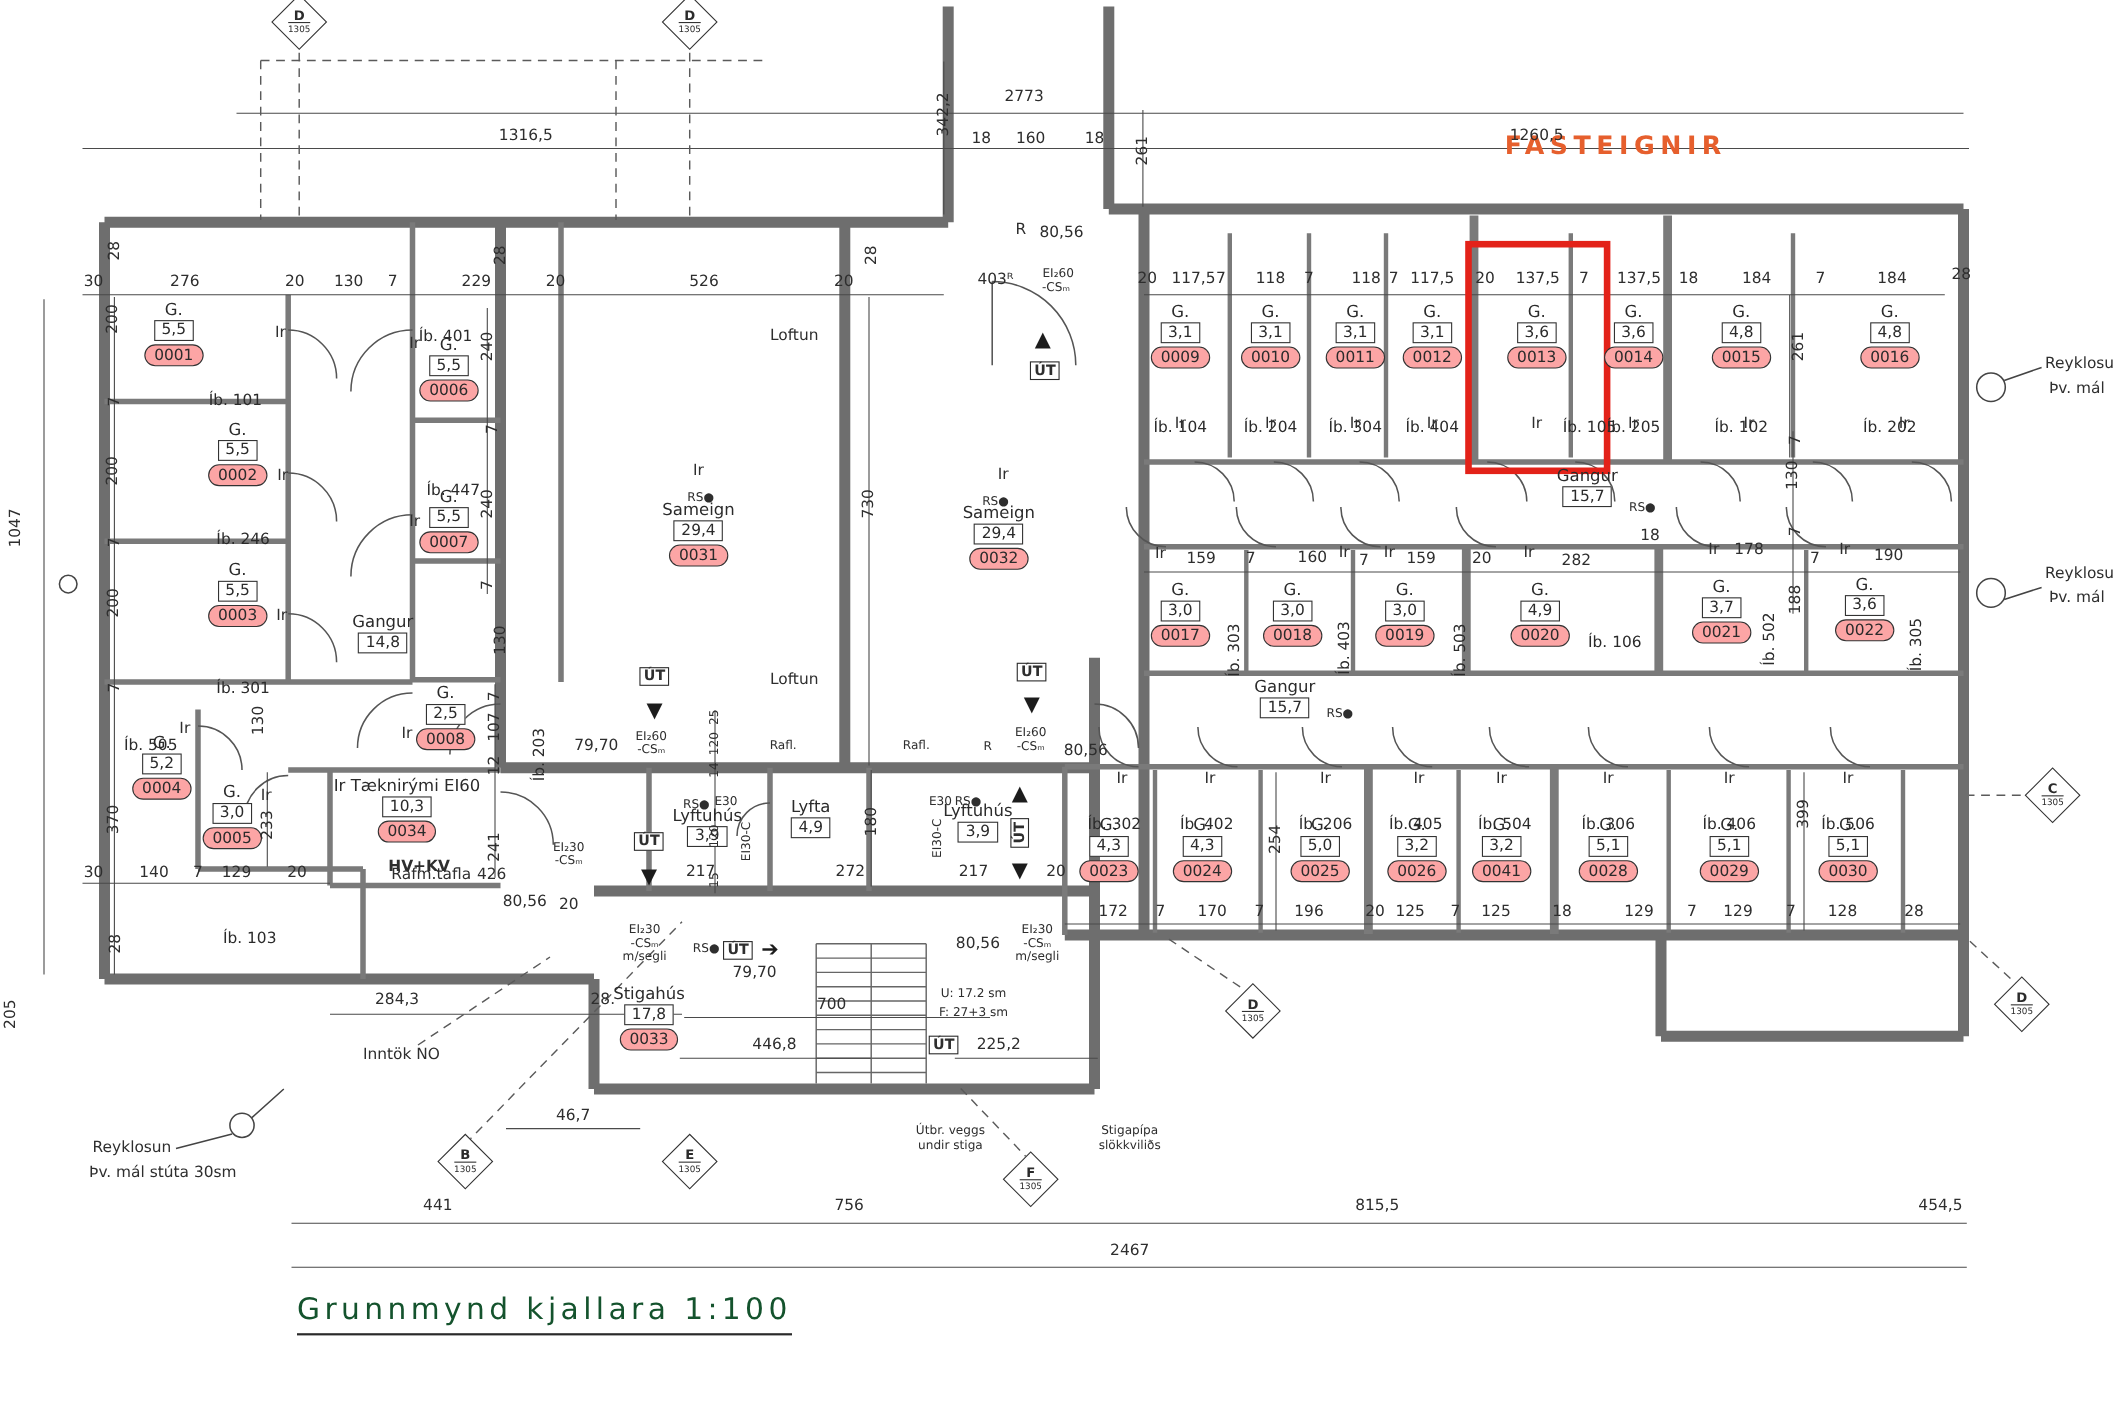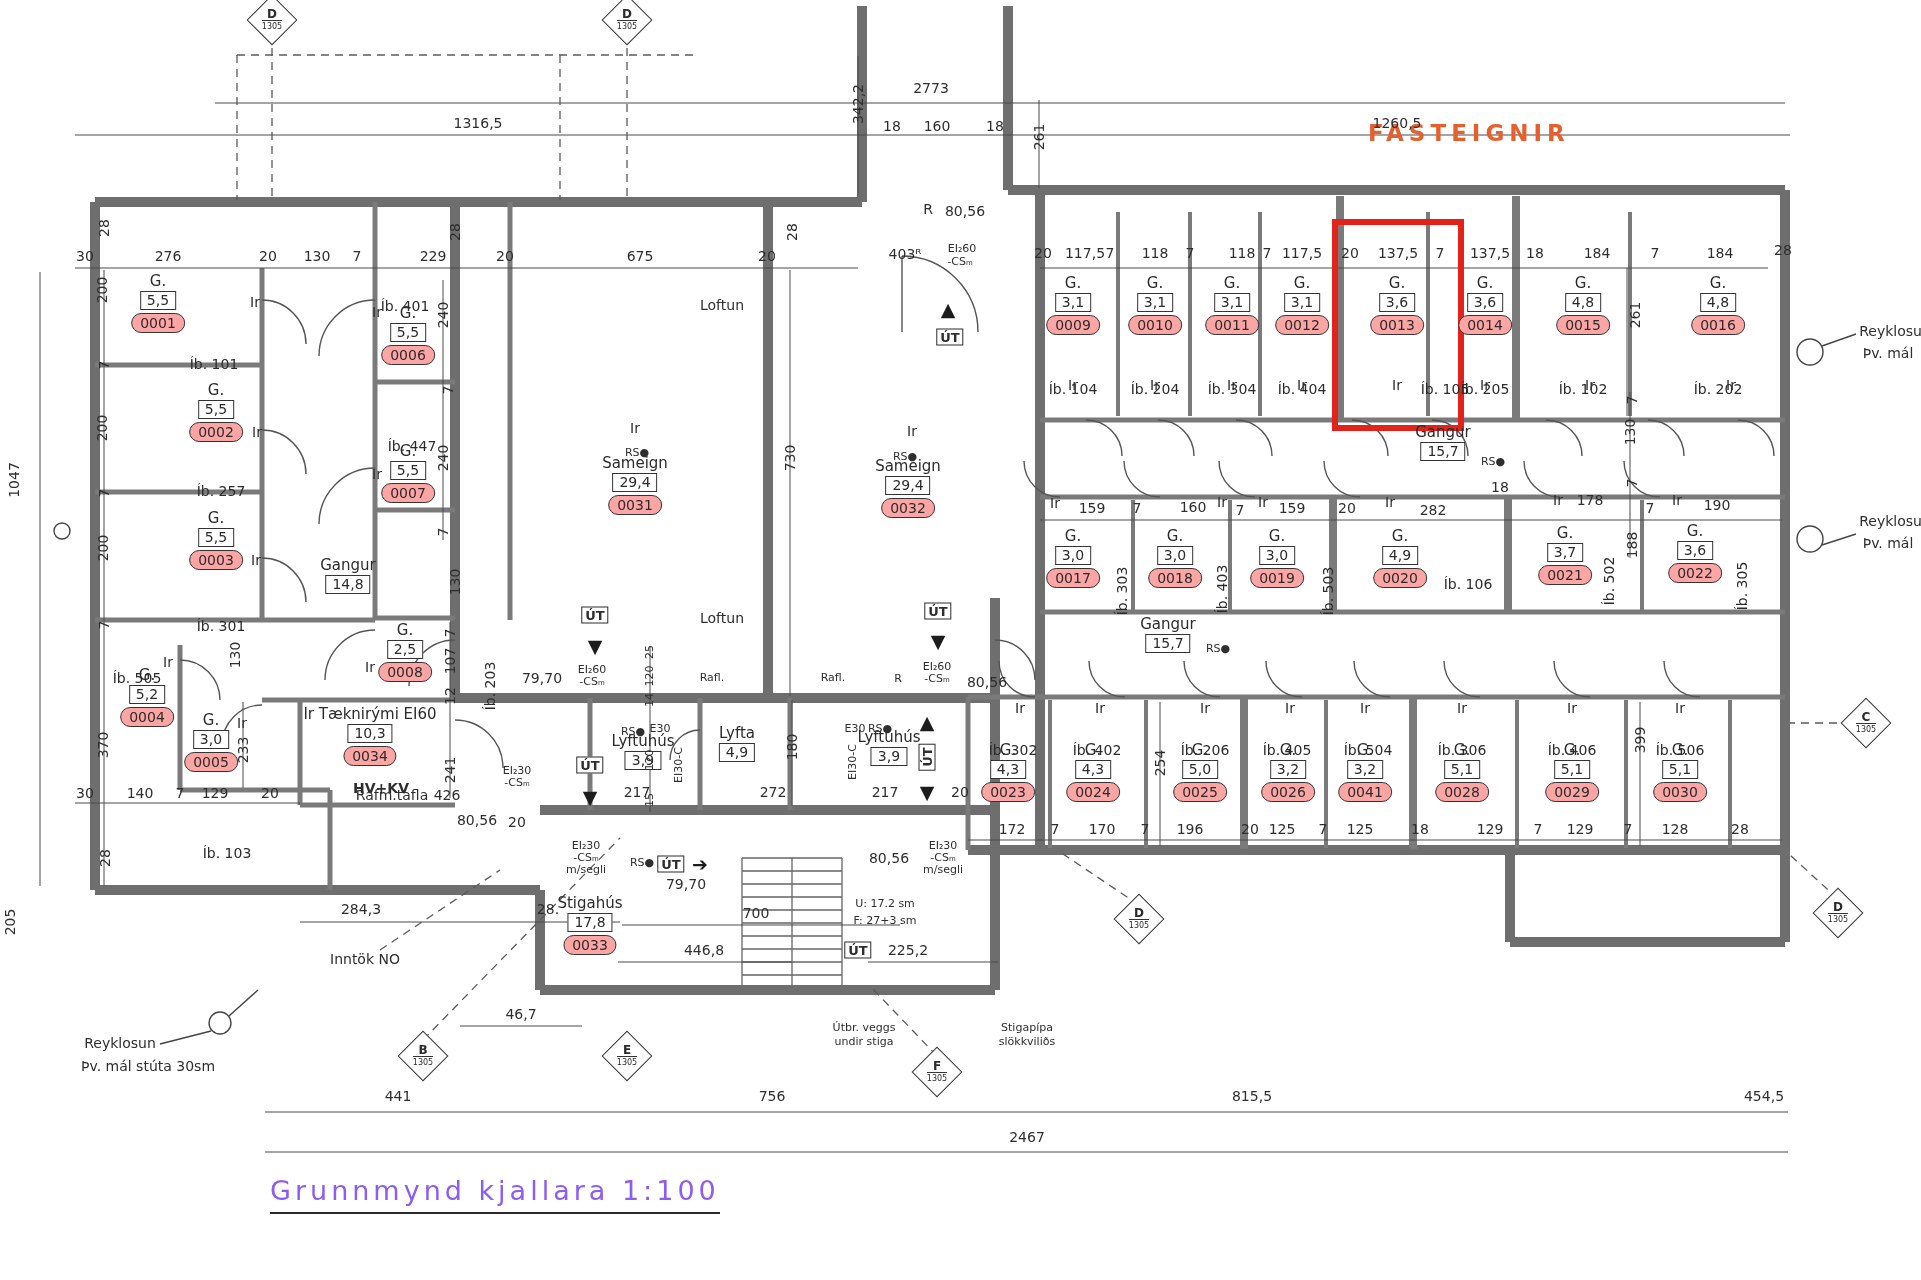--- a/index.html
+++ b/index.html
@@ -17,21 +17,21 @@
   .u-apt{position:absolute;font-size:14px;white-space:nowrap;}
   .z-name{font-size:15px;line-height:16px;white-space:nowrap;}
   .mk{position:absolute;width:34px;height:34px;border:1.6px solid #333;background:#fff;}
   .mk-in{position:absolute;inset:0;display:flex;flex-direction:column;align-items:center;justify-content:center;}
   .mk-l{font-size:12px;font-weight:bold;line-height:11px;}
   .mk-n{font-size:8px;line-height:9px;border-top:1px solid #333;padding-top:1px;}
   #hl{position:absolute;border:6px solid #e32219;background:transparent;}
   #logo{position:absolute;line-height:0.9;font-weight:800;letter-spacing:-5px;}
   #logo span{font-size:112px;}
   #logo-sub{position:absolute;font-weight:bold;letter-spacing:5px;font-size:23px;}
-  #title{position:absolute;font-size:27px;letter-spacing:4px;color:#8b5cf6;border-bottom:2.5px solid #2a2a2a;padding-bottom:6px;}
+  #title{position:absolute;font-size:27px;letter-spacing:4px;color:#14532d;border-bottom:2.5px solid #2a2a2a;padding-bottom:6px;}
 </style>
 </head>
 <body>
 
 <div id="stage">
 
   <svg class="plan-lines" width="1921" height="1280" viewBox="0 0 1921 1280">
 
     <g stroke="#6e6e6e" stroke-width="10" fill="none">
       <path d="M95 202 H862 M862 202 V6 M1008 6 V190 M1008 190 H1785 M1785 190 V850 M968 850 H1785
@@ -94,21 +94,21 @@
     </g>
   </svg>
 
   <div id="hl" style="left: 1332px; top: 219px; width: 120px; height: 200px; border-color: rgb(227, 34, 25);"></div>
 
   <div id="logo-sub" style="left: 1368px; top: 120px; color: rgb(230, 95, 45);">FASTEIGNIR</div>
 
   <div id="title" style="left:270px;top:1175px;">Grunnmynd  kjallara  1:100</div>
 
 <div class="unit" style="left: 158px; top: 274px; transform: translateX(-50%);"><div class="u-g">G.</div><div class="u-area">5,5</div><br><div class="u-id">0001</div><div class="u-apt" style="left: 50%; top: 50%; transform: translate(calc(-50% + 56px), calc(-50% + 60px));">Íb. 101</div></div>
-    <div class="unit" style="left: 216px; top: 383px; transform: translateX(-50%);"><div class="u-g">G.</div><div class="u-area">5,5</div><br><div class="u-id">0002</div><div class="u-apt" style="left: 50%; top: 50%; transform: translate(calc(-50% + 5px), calc(-50% + 78px));">Íb. 257</div></div>
+    <div class="unit" style="left: 216px; top: 383px; transform: translateX(-50%);"><div class="u-g">G.</div><div class="u-area">5,5</div><br><div class="u-id">0002</div><div class="u-apt" style="left: 50%; top: 50%; transform: translate(calc(-50% + 5px), calc(-50% + 78px));">Íb. 246</div></div>
     <div class="unit" style="left: 216px; top: 511px; transform: translateX(-50%);"><div class="u-g">G.</div><div class="u-area">5,5</div><br><div class="u-id">0003</div><div class="u-apt" style="left: 50%; top: 50%; transform: translate(calc(-50% + 5px), calc(-50% + 85px));">Íb. 301</div></div>
     <div class="unit" style="left: 147px; top: 668px; transform: translateX(-50%);"><div class="u-g">G.</div><div class="u-area">5,2</div><br><div class="u-id">0004</div><div class="u-apt" style="left: 50%; top: 50%; transform: translate(calc(-50% - 10px), calc(-50% - 20px));">Íb. 505</div></div>
     <div class="unit" style="left: 211px; top: 713px; transform: translateX(-50%);"><div class="u-g">G.</div><div class="u-area">3,0</div><br><div class="u-id">0005</div><div class="u-apt" style="left: 50%; top: 50%; transform: translate(calc(-50% + 16px), calc(-50% + 110px));">Íb. 103</div></div>
     <div class="unit" style="left: 408px; top: 306px; transform: translateX(-50%);"><div class="u-g">G.</div><div class="u-area">5,5</div><br><div class="u-id">0006</div><div class="u-apt" style="left: 50%; top: 50%; transform: translate(calc(-50% - 3px), calc(-50% - 30px));">Íb. 401</div></div>
     <div class="unit" style="left: 408px; top: 444px; transform: translateX(-50%);"><div class="u-g">G.</div><div class="u-area">5,5</div><br><div class="u-id">0007</div><div class="u-apt" style="left: 50%; top: 50%; transform: translate(calc(-50% + 4px), calc(-50% - 28px));">Íb. 447</div></div>
     <div class="unit" style="left: 405px; top: 623px; transform: translateX(-50%);"><div class="u-g">G.</div><div class="u-area">2,5</div><br><div class="u-id">0008</div><div class="u-apt" style="left: 50%; top: 50%; transform: translate(calc(-50% + 85px), calc(-50% + 33px)) rotate(-90deg);">Íb. 203</div></div>
     <div class="unit" style="left: 1073px; top: 276px; transform: translateX(-50%);"><div class="u-g">G.</div><div class="u-area">3,1</div><br><div class="u-id">0009</div><div class="u-apt" style="left: 50%; top: 50%; transform: translate(calc(-50% + 0px), calc(-50% + 83px));">Íb. 104</div></div>
     <div class="unit" style="left: 1155px; top: 276px; transform: translateX(-50%);"><div class="u-g">G.</div><div class="u-area">3,1</div><br><div class="u-id">0010</div><div class="u-apt" style="left: 50%; top: 50%; transform: translate(calc(-50% + 0px), calc(-50% + 83px));">Íb. 204</div></div>
     <div class="unit" style="left: 1232px; top: 276px; transform: translateX(-50%);"><div class="u-g">G.</div><div class="u-area">3,1</div><br><div class="u-id">0011</div><div class="u-apt" style="left: 50%; top: 50%; transform: translate(calc(-50% + 0px), calc(-50% + 83px));">Íb. 304</div></div>
     <div class="unit" style="left: 1302px; top: 276px; transform: translateX(-50%);"><div class="u-g">G.</div><div class="u-area">3,1</div><br><div class="u-id">0012</div><div class="u-apt" style="left: 50%; top: 50%; transform: translate(calc(-50% + 0px), calc(-50% + 83px));">Íb. 404</div></div>
@@ -155,21 +155,21 @@
     <div class="lbl tiny" style="left: 960px; top: 261px; transform: translate(-50%, -50%);">-CSₘ</div>
     <div class="lbl utbox" style="left: 950px; top: 337px; transform: translate(-50%, -50%);">ÚT</div>
     <div class="lbl arrow" style="left: 948px; top: 309px; transform: translate(-50%, -50%);">▲</div>
     <div class="lbl" style="left: 85px; top: 256px; transform: translate(-50%, -50%);">30</div>
     <div class="lbl" style="left: 168px; top: 256px; transform: translate(-50%, -50%);">276</div>
     <div class="lbl" style="left: 268px; top: 256px; transform: translate(-50%, -50%);">20</div>
     <div class="lbl" style="left: 317px; top: 256px; transform: translate(-50%, -50%);">130</div>
     <div class="lbl" style="left: 357px; top: 256px; transform: translate(-50%, -50%);">7</div>
     <div class="lbl" style="left: 433px; top: 256px; transform: translate(-50%, -50%);">229</div>
     <div class="lbl" style="left: 505px; top: 256px; transform: translate(-50%, -50%);">20</div>
-    <div class="lbl" style="left: 640px; top: 256px; transform: translate(-50%, -50%);">675</div>
+    <div class="lbl" style="left: 640px; top: 256px; transform: translate(-50%, -50%);">526</div>
     <div class="lbl" style="left: 767px; top: 256px; transform: translate(-50%, -50%);">20</div>
     <div class="lbl" style="left: 455px; top: 232px; transform: translate(-50%, -50%) rotate(-90deg);">28</div>
     <div class="lbl" style="left: 792px; top: 232px; transform: translate(-50%, -50%) rotate(-90deg);">28</div>
     <div class="lbl" style="left: 104px; top: 228px; transform: translate(-50%, -50%) rotate(-90deg);">28</div>
     <div class="lbl" style="left: 1043px; top: 253px; transform: translate(-50%, -50%);">20</div>
     <div class="lbl" style="left: 1085px; top: 253px; transform: translate(-50%, -50%);">117,5</div>
     <div class="lbl" style="left: 1110px; top: 253px; transform: translate(-50%, -50%);">7</div>
     <div class="lbl" style="left: 1155px; top: 253px; transform: translate(-50%, -50%);">118</div>
     <div class="lbl" style="left: 1190px; top: 253px; transform: translate(-50%, -50%);">7</div>
     <div class="lbl" style="left: 1242px; top: 253px; transform: translate(-50%, -50%);">118</div>

